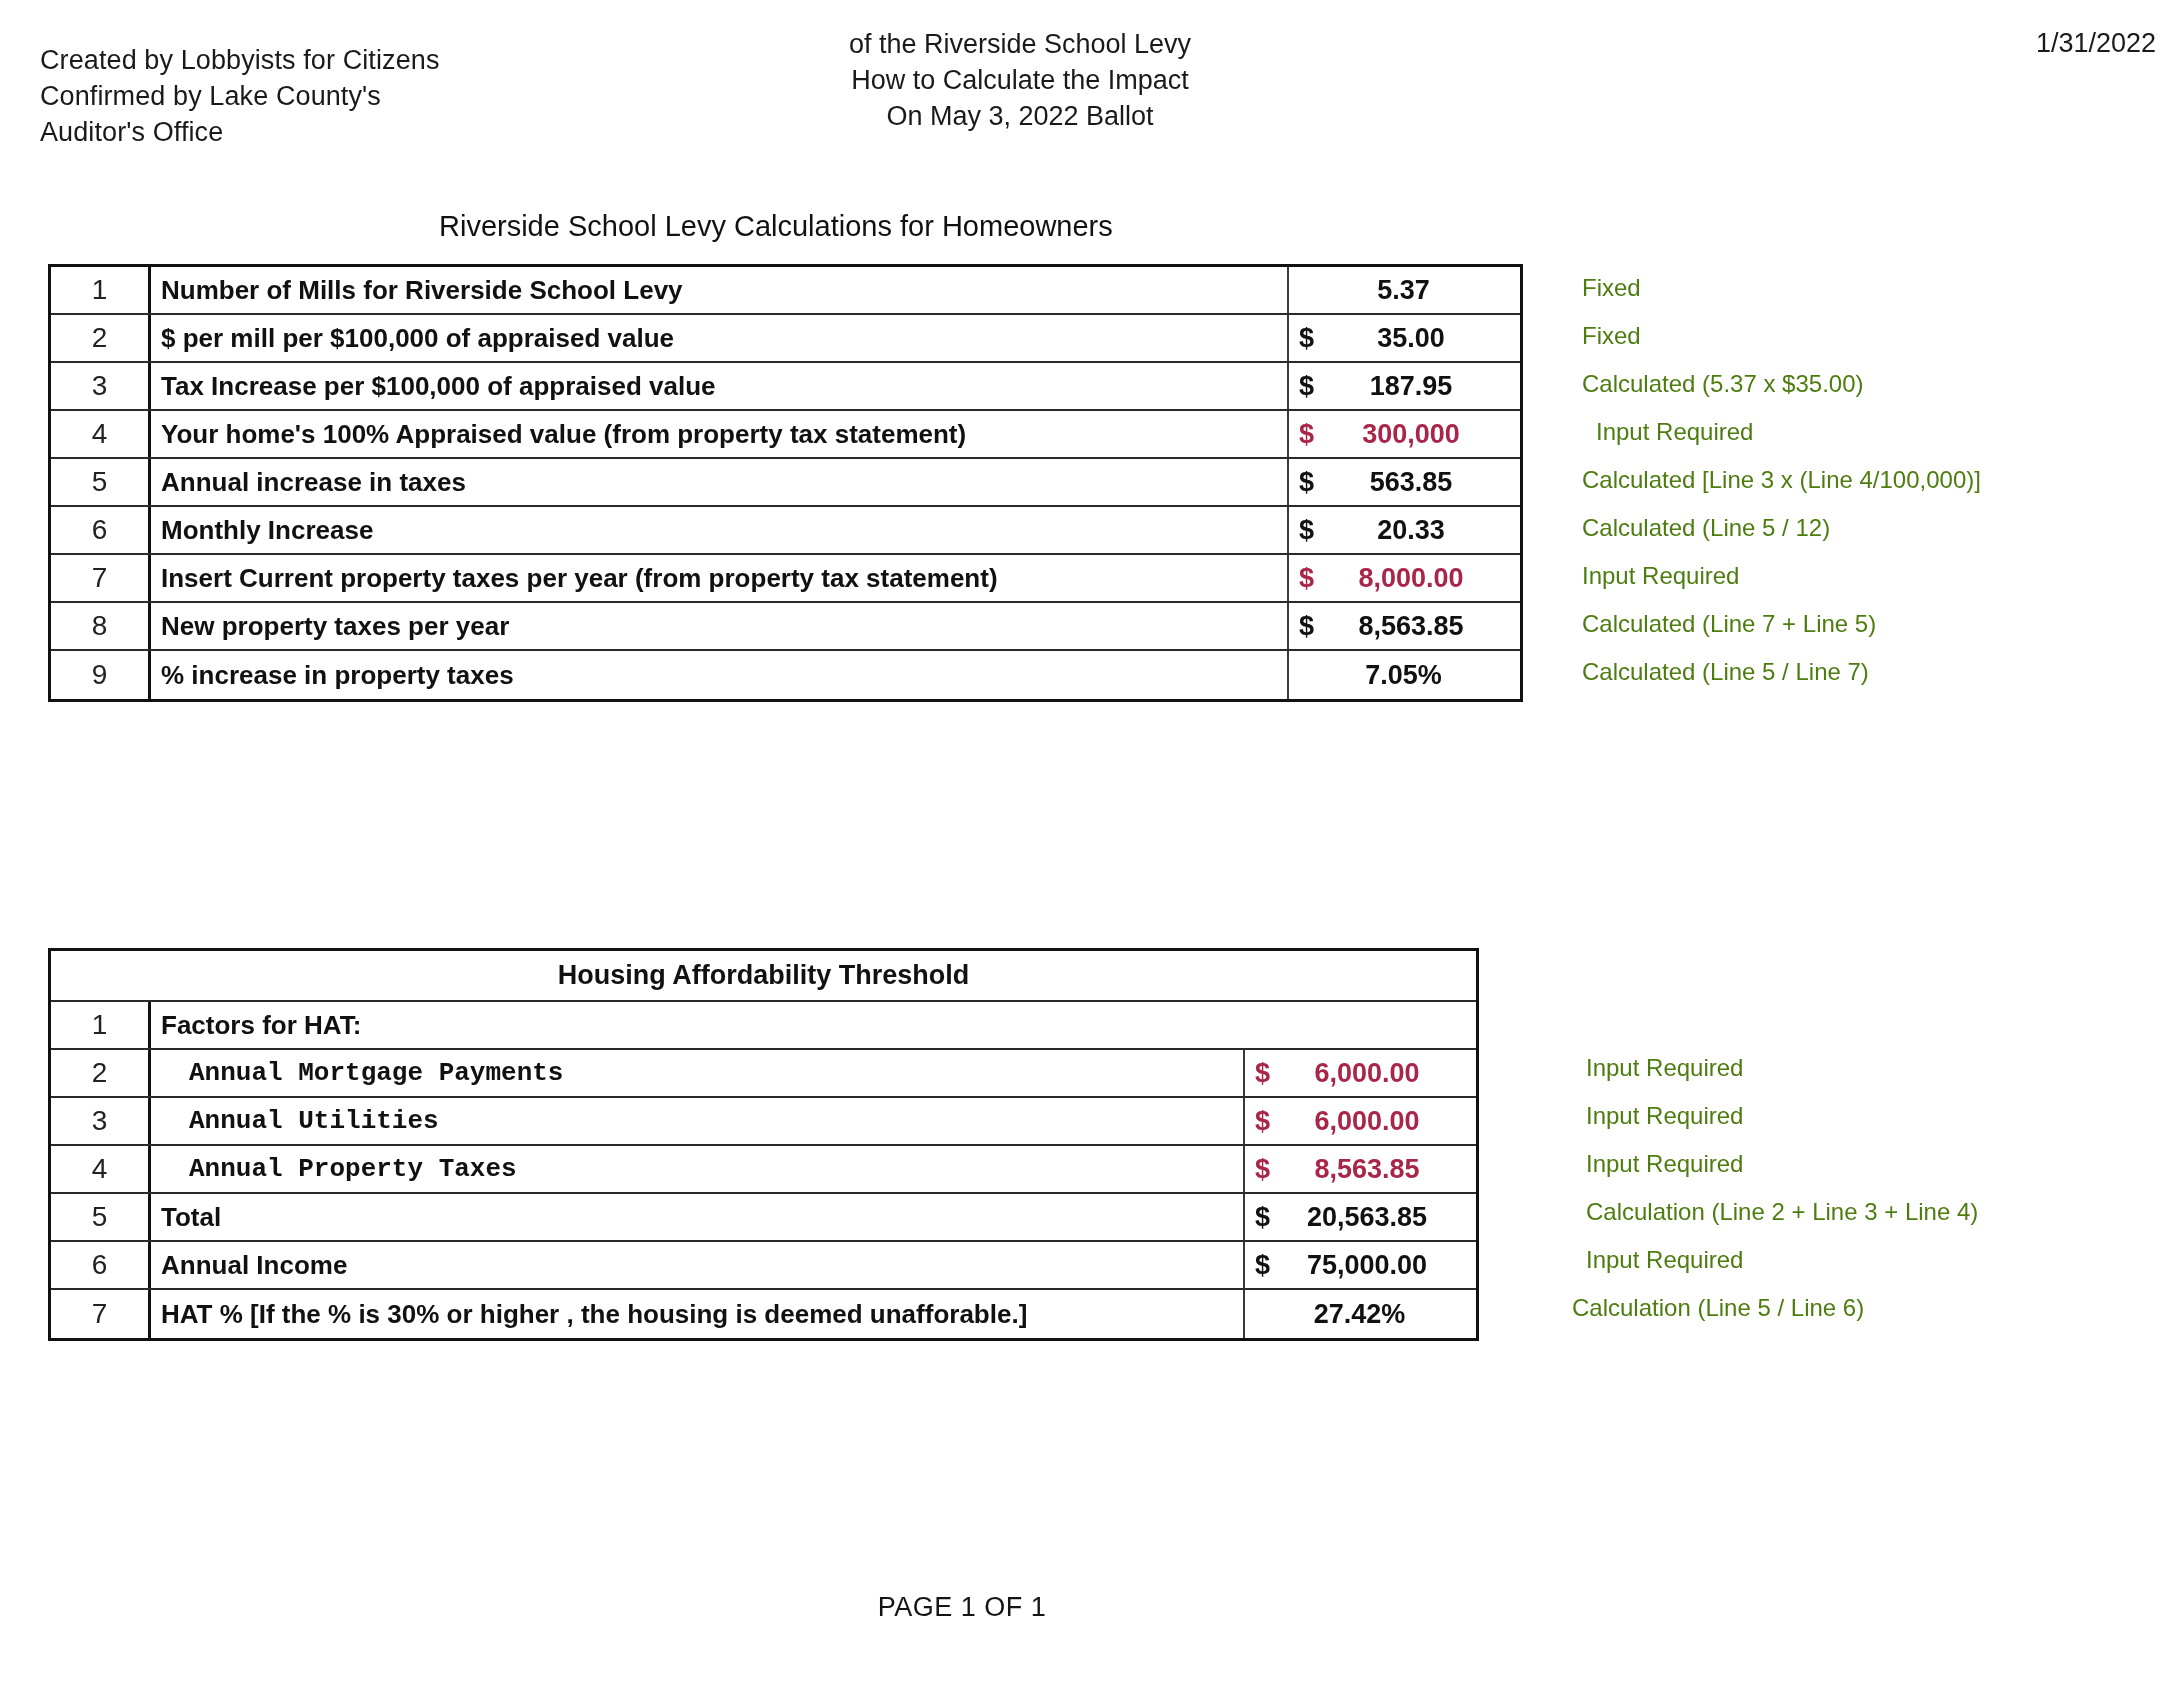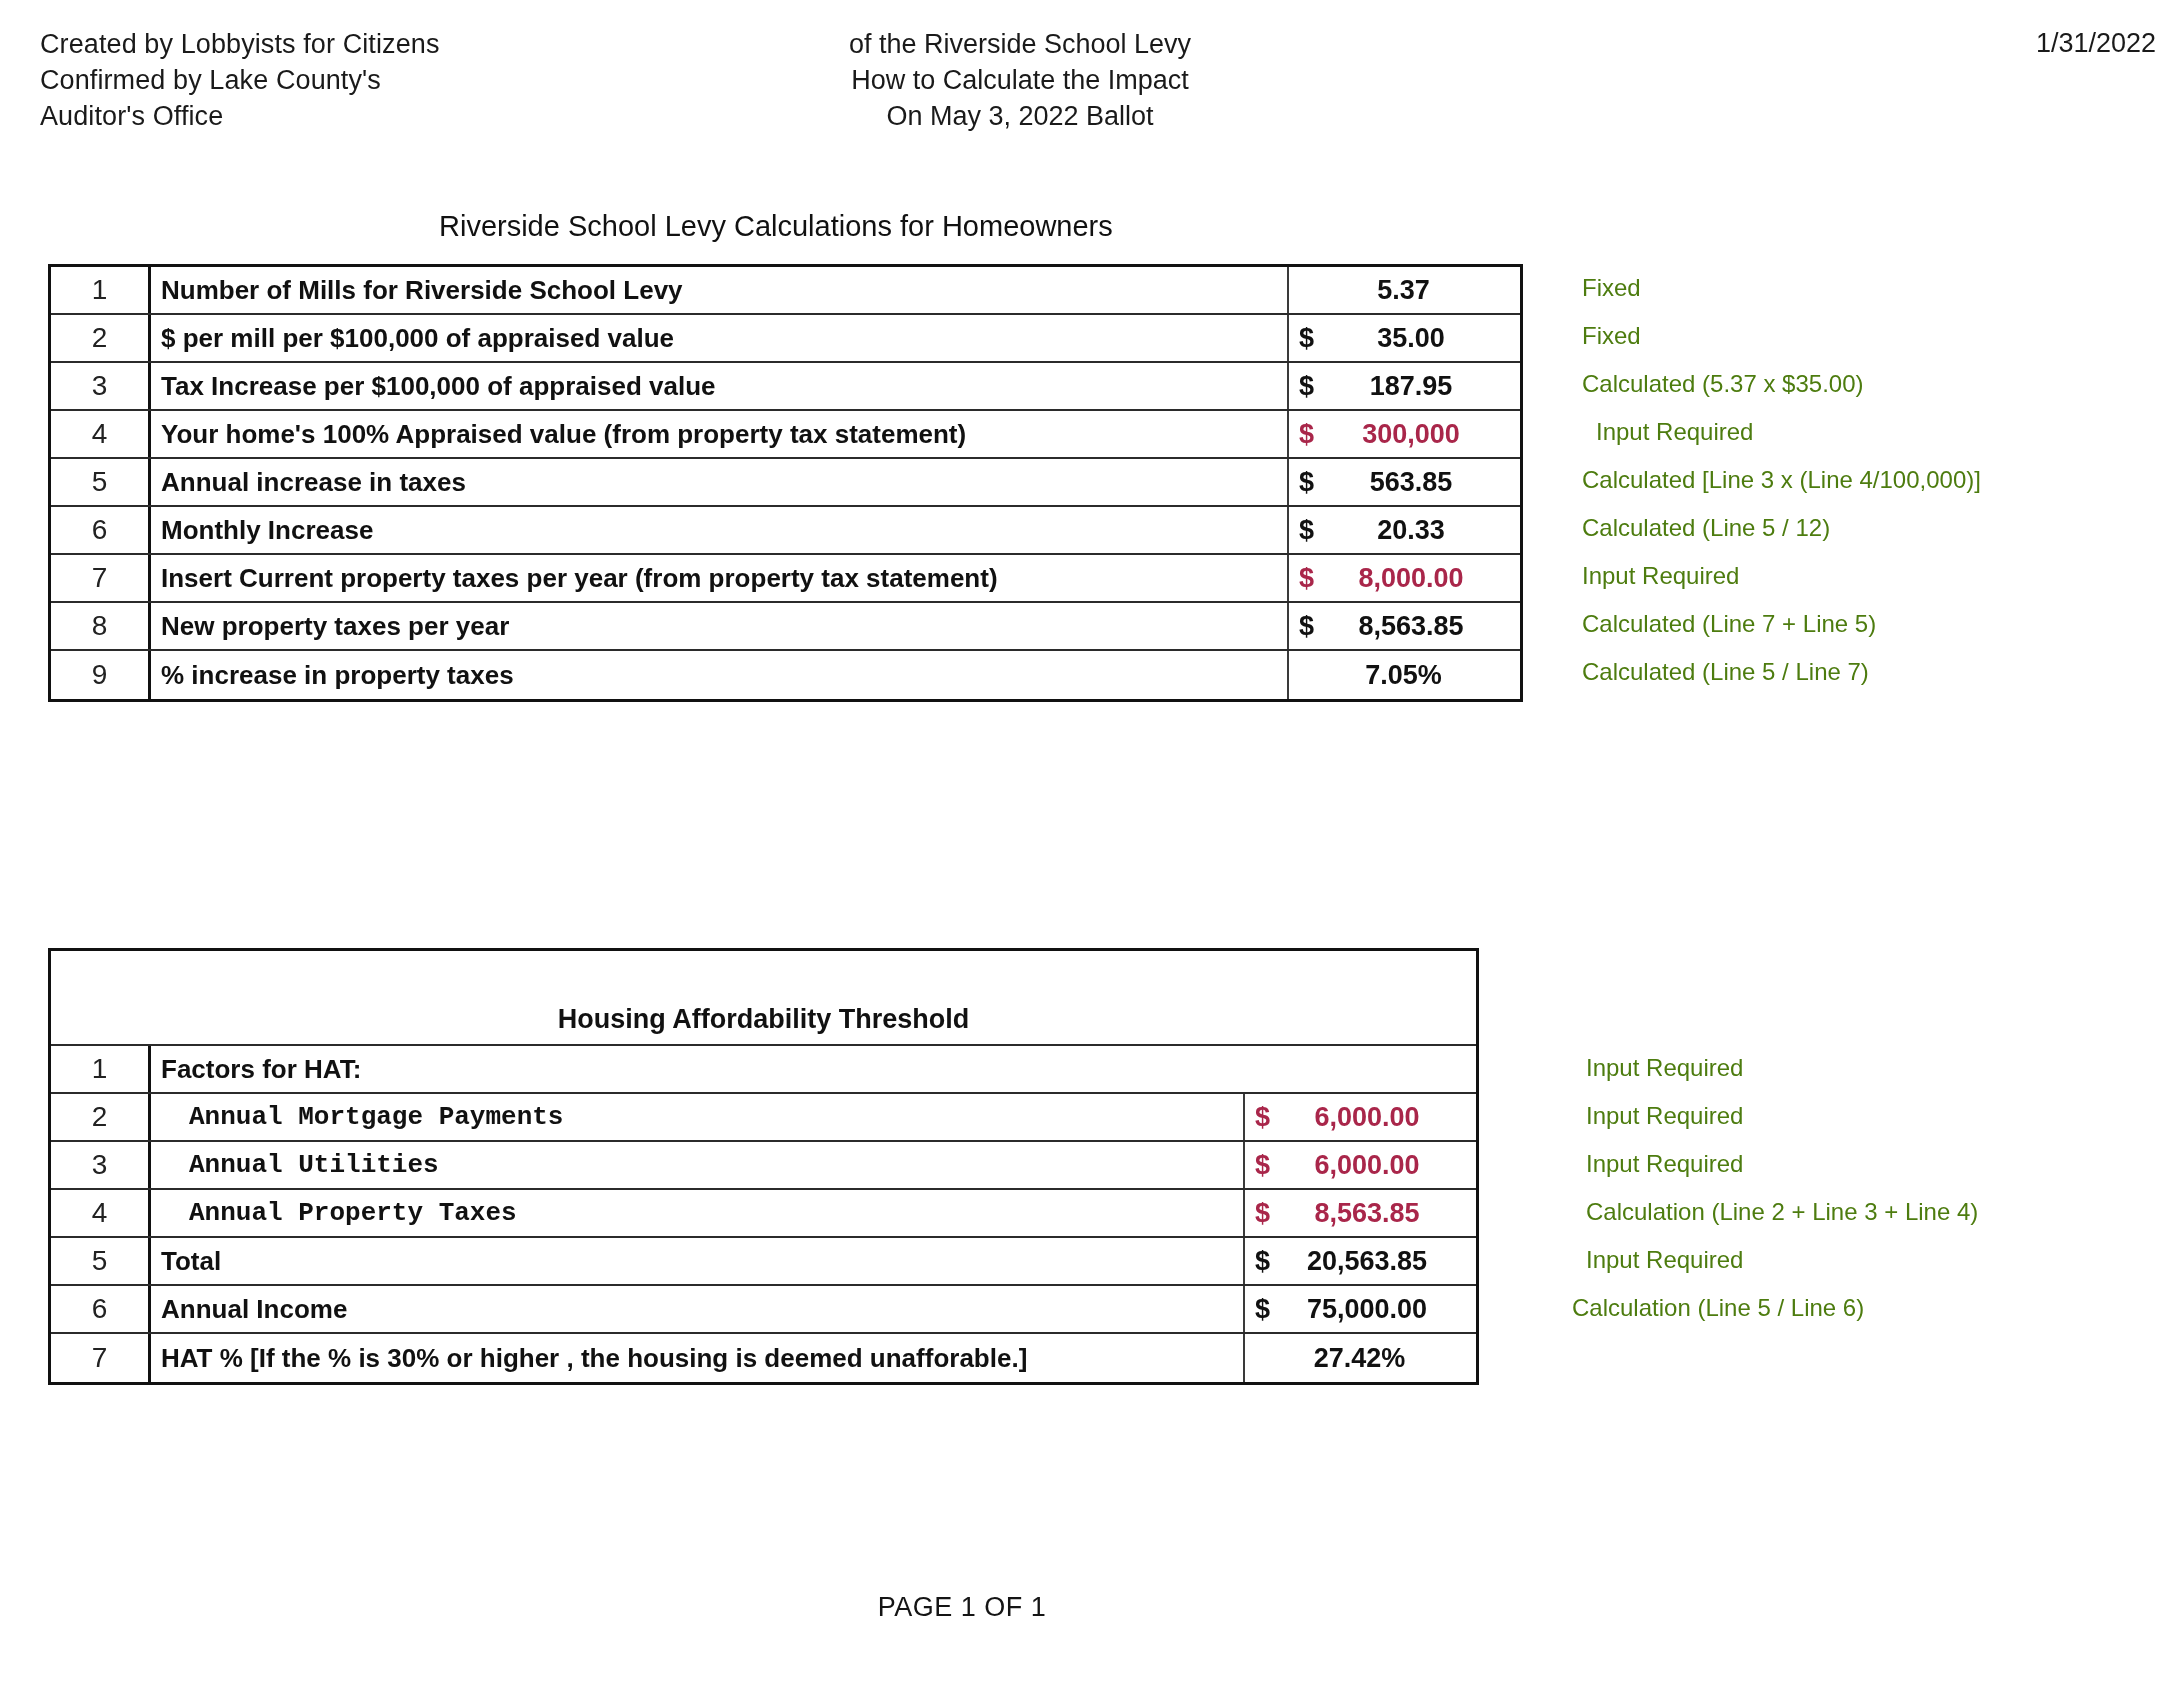--- a/index.html
+++ b/index.html
@@ -20,21 +20,21 @@
   .page-header {
     position: absolute;
     top: 26px;
     left: 0;
     width: 2178px;
     height: 124px;
   }
   .hdr-left {
     position: absolute;
     left: 40px;
-    top: 0;
+    top: 16px;
     font-size: 27px;
     line-height: 36px;
     letter-spacing: 0.1px;
   }
   .hdr-left div { white-space: nowrap; }
 
   .hdr-center {
     position: absolute;
     left: 713px;
     top: 0;
@@ -129,21 +129,20 @@
   }
   .c-val.red { color: #a9264a; }
 
   .rowh { height: 48px; }
 
   
   .srow.merged {
     justify-content: flex-start;
     align-items: center;
     height: 51px;
-    margin-top: 44px;
   }
   .merged-title {
     font-size: 27px;
     font-weight: bold;
     color: #111;
     text-align: center;
     width: 100%;
   }
 
   

